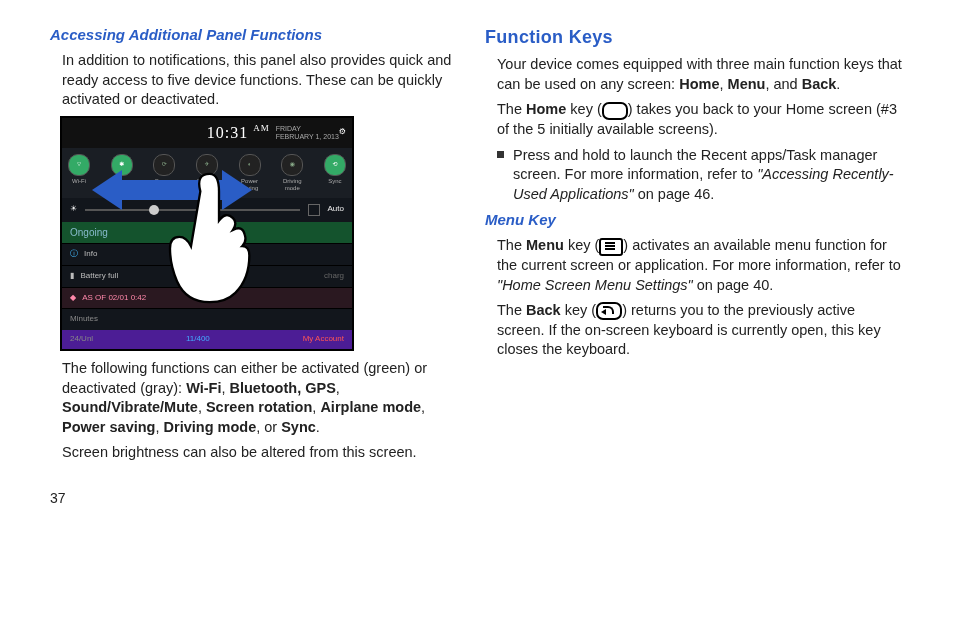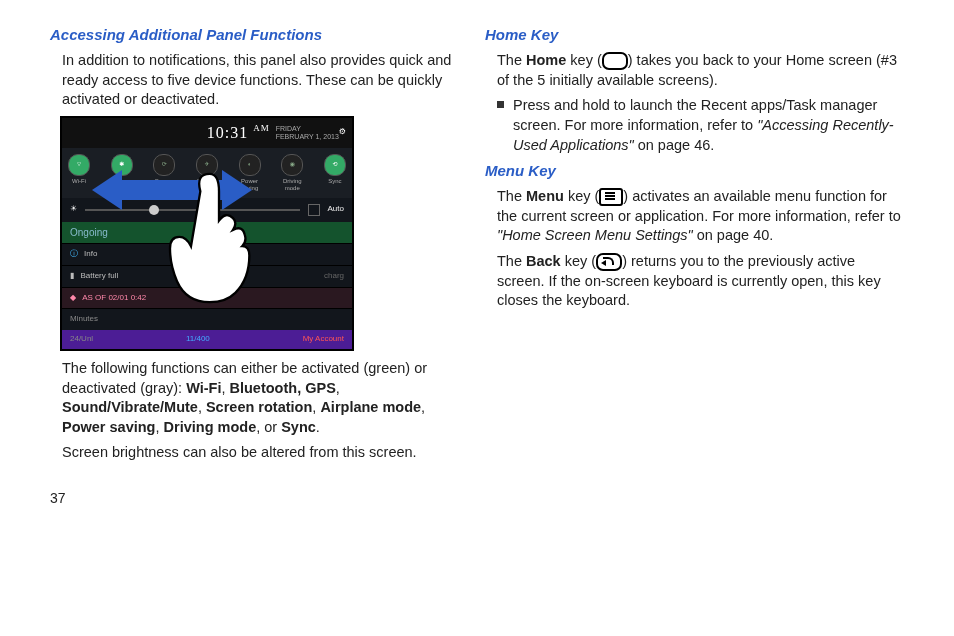--- a/index.html
+++ b/index.html
@@ -175,22 +175,25 @@
       </div>
     </div>
 
     <p class="indent">
       <span>The following functions can either be activated (green) or deactivated (gray): </span><span class="b">Wi-Fi</span>, <span class="b">Bluetooth, GPS</span>, <span class="b">Sound/Vibrate/Mute</span>, <span class="b">Screen rotation</span>, <span class="b">Airplane mode</span>, <span class="b">Power saving</span>, <span class="b">Driving mode</span>, or <span class="b">Sync</span>.
     </p>
     <p class="indent">Screen brightness can also be altered from this screen.</p>
   </div>
 
   <div class="col">
-
-    <div class="h-sub">Home Key</div>
+    <div class="h-main">Function Keys</div>
+    <p class="indent">
+      <span>Your device comes equipped with three main function keys that can be used on any screen: </span><span class="b">Home</span>, <span class="b">Menu</span>, and <span class="b">Back</span>.
+    </p>
+
     <p class="indent">
       <span>The </span><span class="b">Home</span><span> key (</span><span class="keyicon"></span><span>) takes you back to your Home screen (#3 of the 5 initially available screens).</span>
     </p>
     <p class="indent2">
       <span class="sq"></span>
       <span>Press and hold to launch the Recent apps/Task manager screen. For more information, refer to </span><span class="it">"Accessing Recently-Used Applications"</span><span> on page 46.</span>
     </p>
 
     <div class="h-sub">Menu Key</div>
     <p class="indent">

